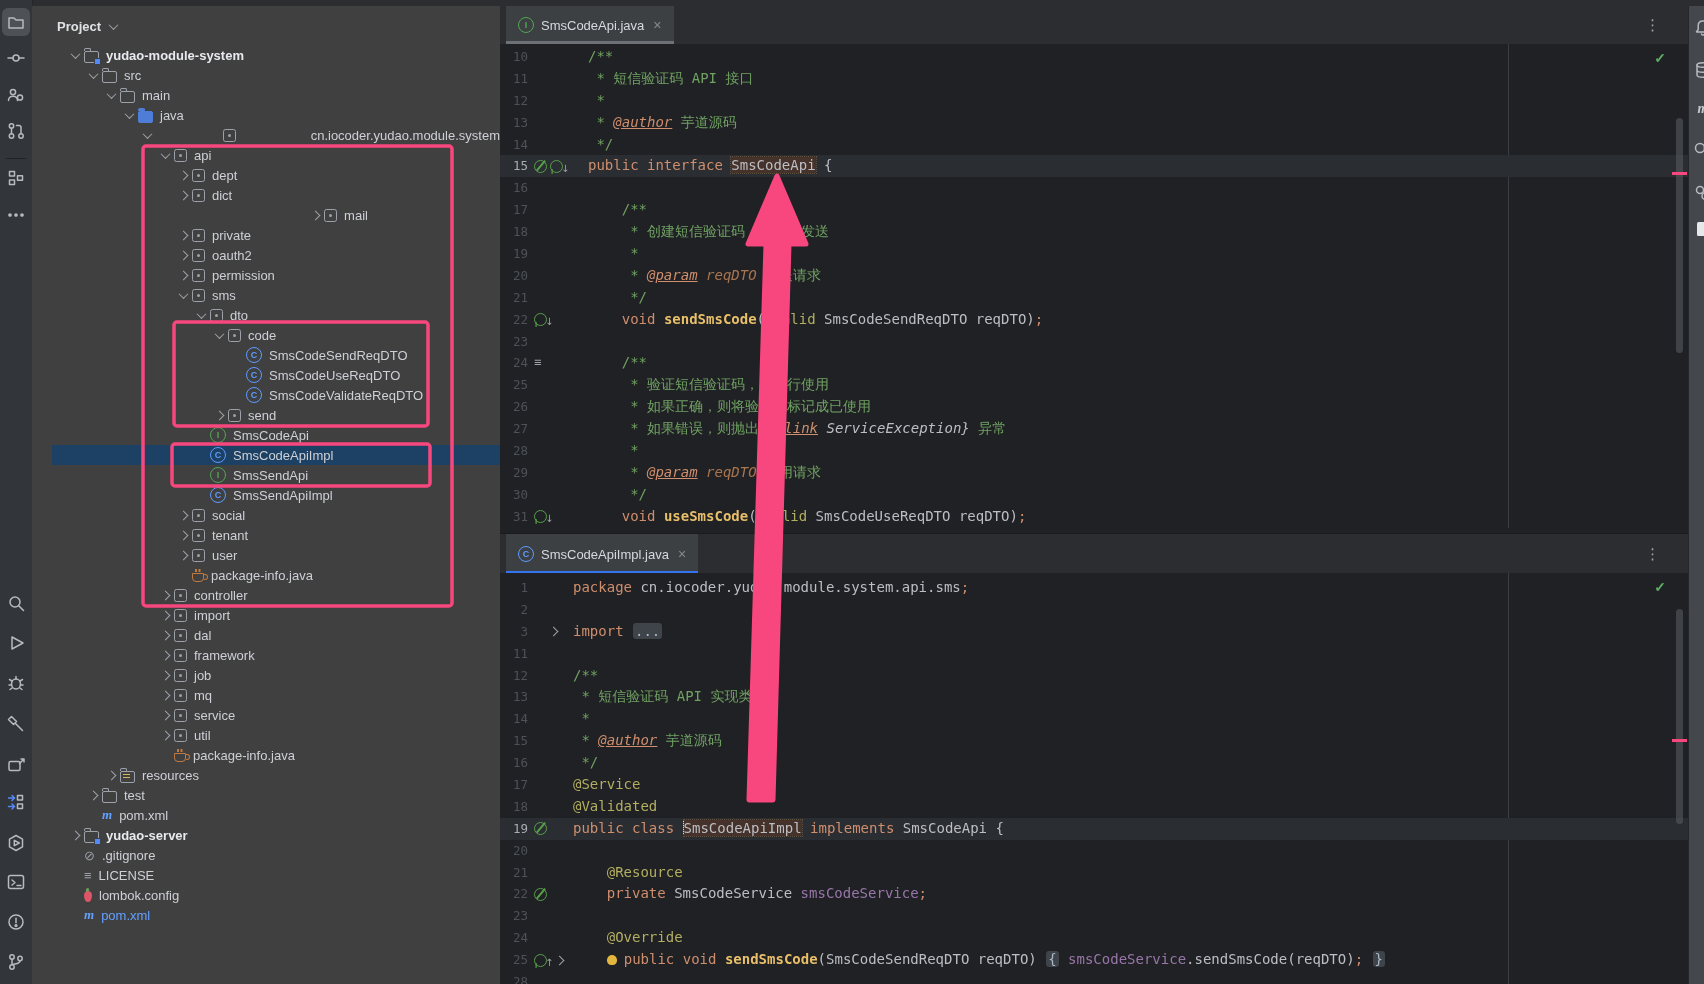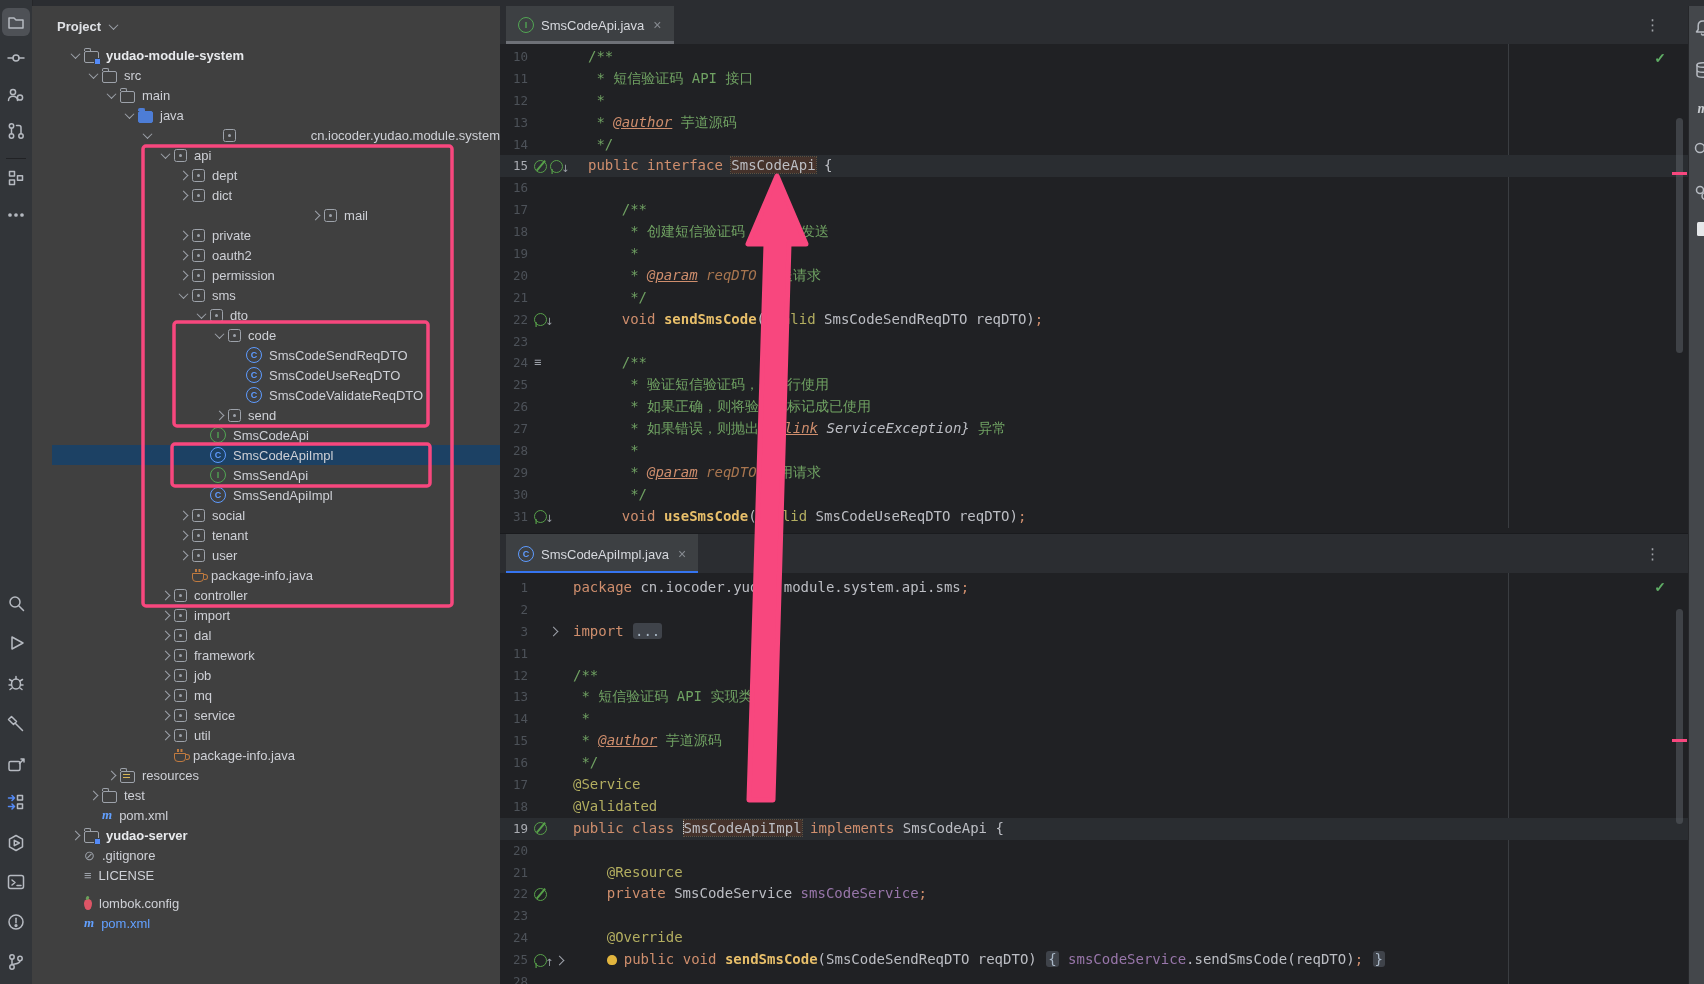--- a/index.html
+++ b/index.html
@@ -493,21 +493,21 @@
         <div class="trow" style="padding-left: 35px;">
           <span class="cvcell"></span>
           <span class="ti ti-gitignore">⊘</span>
           <span class="lbl">.gitignore</span>
         </div>
         <div class="trow" style="padding-left: 35px;">
           <span class="cvcell"></span>
           <span class="ti ti-license">≡</span>
           <span class="lbl">LICENSE</span>
         </div>
-        <div class="trow" style="padding-left: 35px; margin-top: 8px;">
+        <div class="trow" style="padding-left: 35px;">
           <span class="cvcell"></span>
           <span class="ti ti-lombok"></span>
           <span class="lbl">lombok.config</span>
         </div>
         <div class="trow bluefile" style="padding-left: 35px;">
           <span class="cvcell"></span>
           <span class="ti ti-maven">m</span>
           <span class="lbl">pom.xml</span>
         </div>
       </div>

